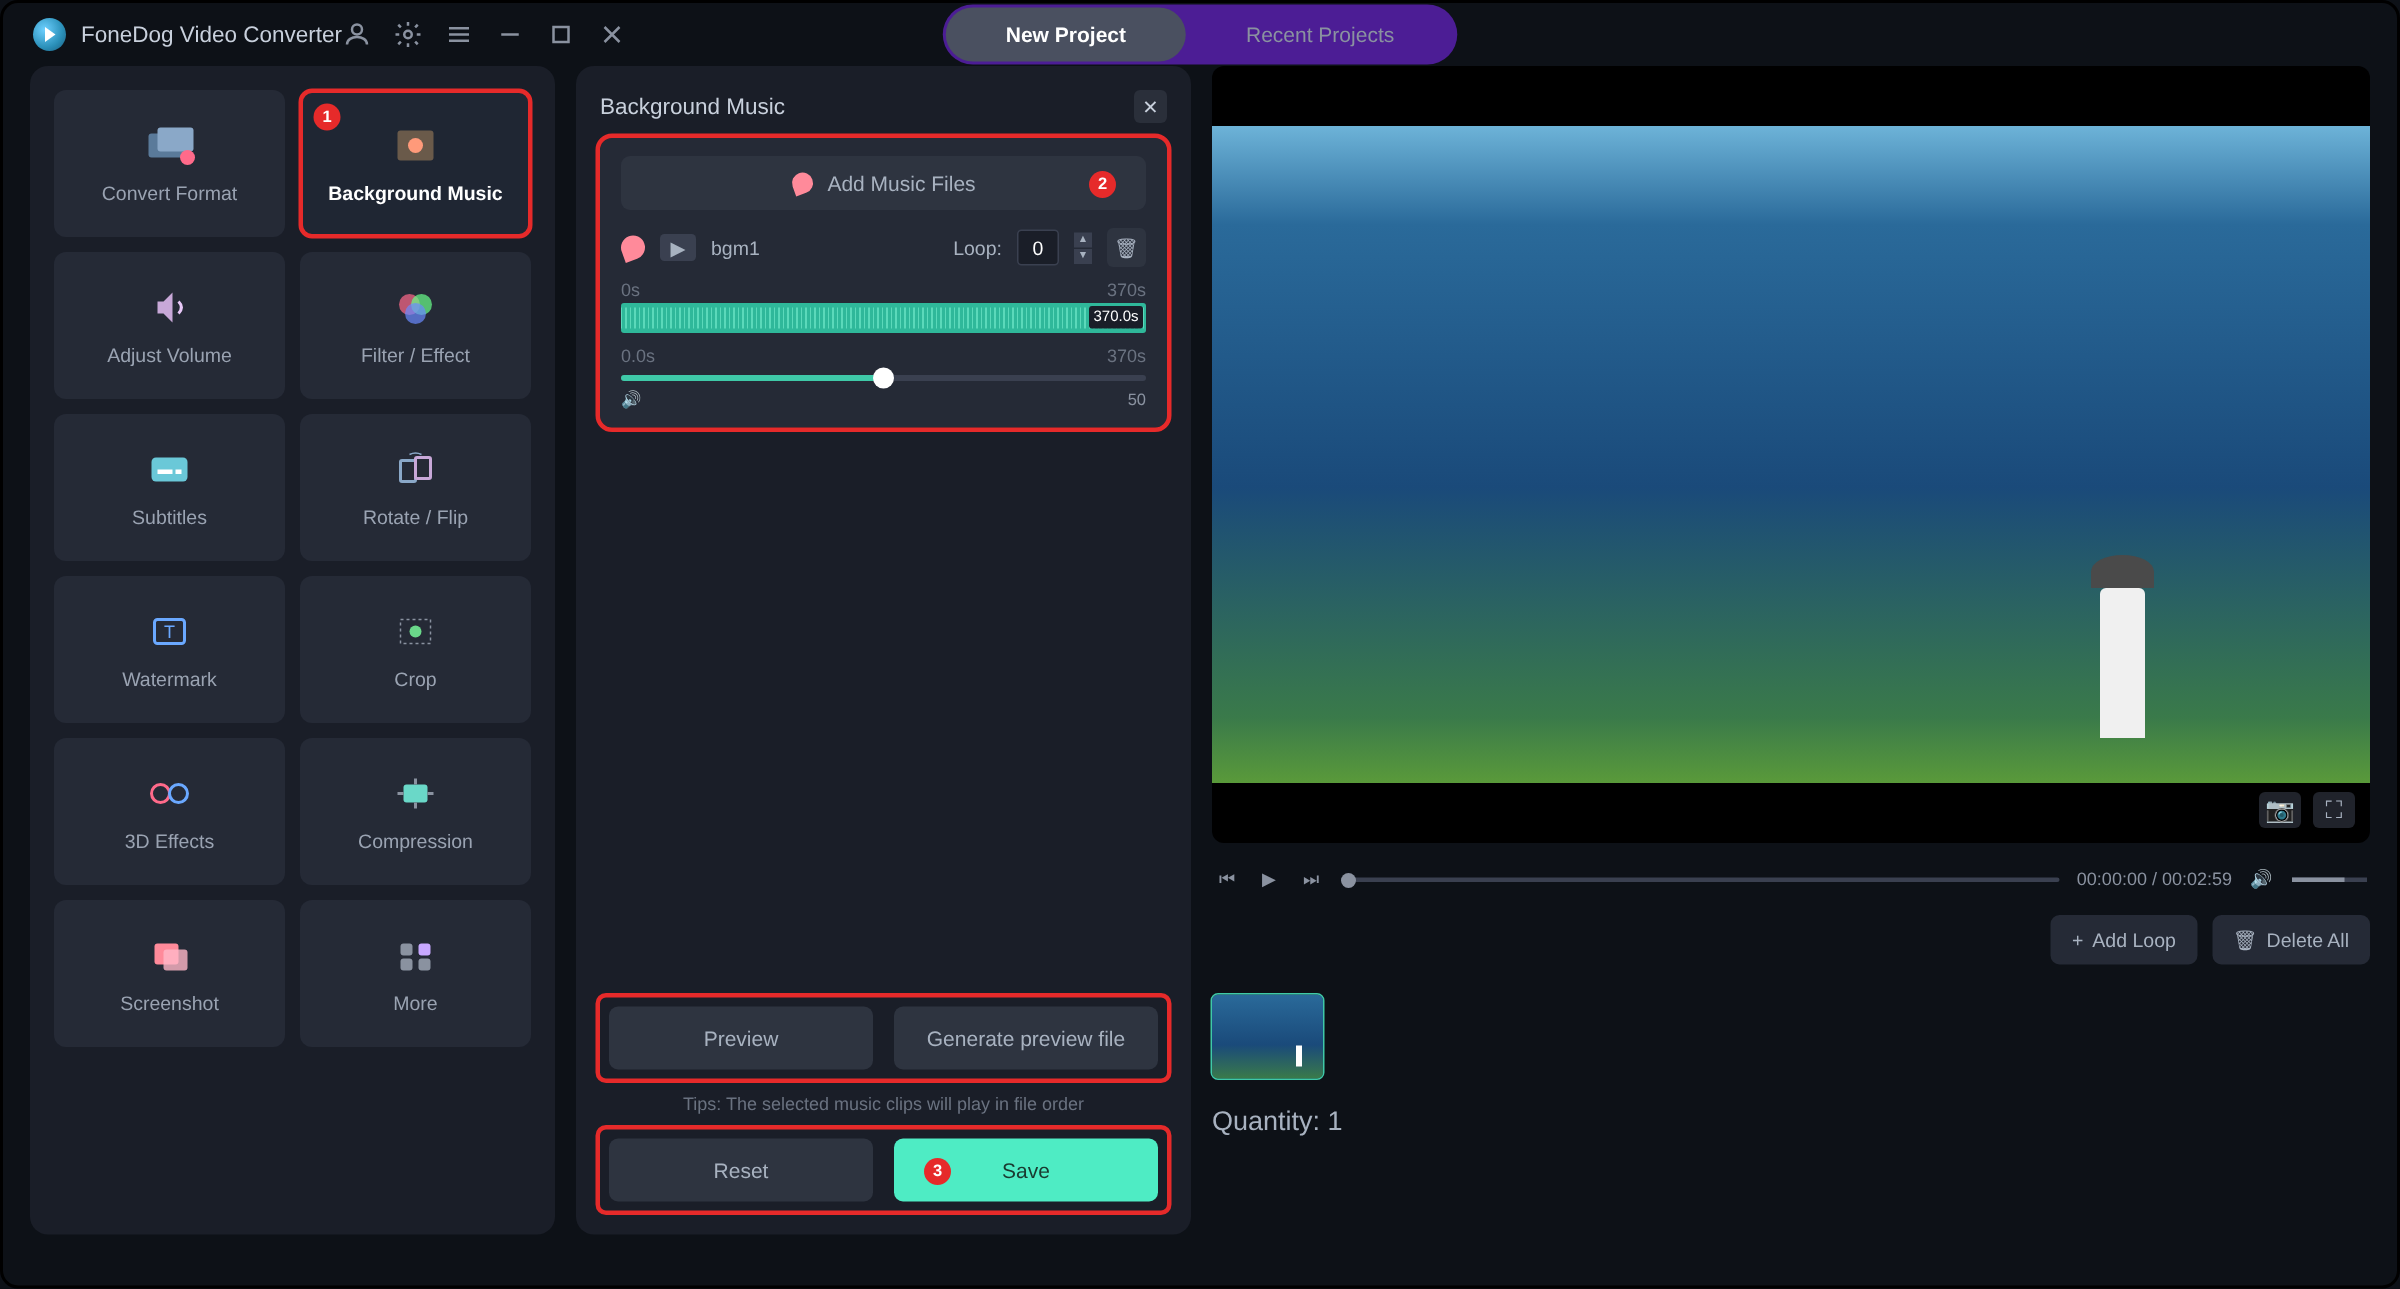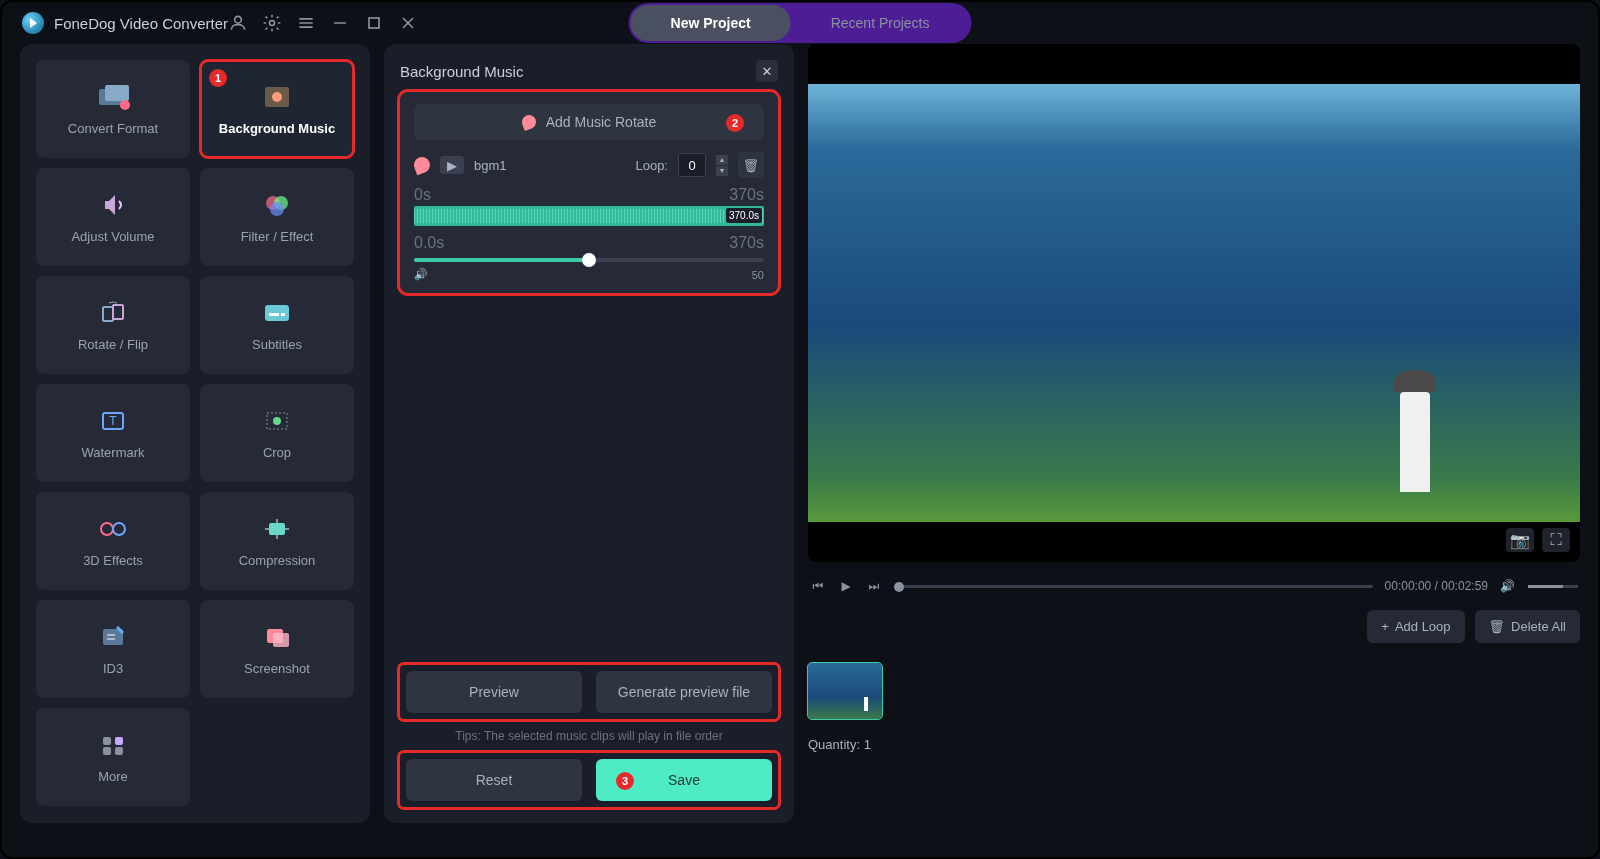--- a/index.html
+++ b/index.html
@@ -35,21 +35,21 @@
 .music-note-icon { width: 14px; height: 14px; background: #ff8a9a; border-radius: 50% 50% 50% 0; transform: rotate(-20deg); }
 
 .track-row { display: flex; align-items: center; gap: 10px; font-size: 13px; margin-bottom: 8px; }
 .play-btn-sm { width: 24px; height: 18px; background: #3a4050; border-radius: 3px; display: flex; align-items: center; justify-content: center; cursor: pointer; }
 .loop-input { width: 28px; height: 24px; background: #1a1e28; border: 1px solid #3a4050; color: #fff; text-align: center; font-size: 13px; border-radius: 3px; }
 .stepper { display: flex; flex-direction: column; gap: 1px; }
 .stepper span { width: 12px; height: 10px; background: #3a4050; font-size: 7px; display: flex; align-items: center; justify-content: center; cursor: pointer; }
 .trash-btn { width: 26px; height: 26px; background: #2e3440; border-radius: 4px; display: flex; align-items: center; justify-content: center; cursor: pointer; }
 
 .wave-row { margin-bottom: 8px; }
-.wave-labels { display: flex; justify-content: space-between; font-size: 16px; color: #6a7280; }
+.wave-labels { display: flex; justify-content: space-between; font-size: 12px; color: #6a7280; }
 .wave-bar { height: 20px; background: linear-gradient(#2fb89a,#2fb89a) 0 0/100% 100%, #3a4050; border-radius: 2px; margin-top: 2px; position: relative; overflow: hidden; }
 .wave-bar::before { content: ''; position: absolute; inset: 3px 0; background: repeating-linear-gradient(90deg, #6ee7c8 0 1px, transparent 1px 3px); opacity: 0.7; }
 .wave-tip { position: absolute; right: 2px; top: 2px; background: #1a1e28; color: #fff; font-size: 10px; padding: 2px 3px; border-radius: 2px; }
 
 .vol-row .slider-track { height: 4px; background: #3a4050; border-radius: 2px; position: relative; margin-top: 6px; }
 .slider-fill { height: 100%; width: 50%; background: #3fc9a8; border-radius: 2px; }
 .slider-thumb { position: absolute; left: 50%; top: 50%; transform: translate(-50%,-50%); width: 14px; height: 14px; background: #fff; border-radius: 50%; }
 .vol-labels { display: flex; justify-content: space-between; align-items: center; font-size: 11px; color: #8a92a0; margin-top: 6px; }
 
 .mid-bottom { margin-top: auto; }
@@ -71,21 +71,21 @@
 .pb-btn { width: 16px; height: 16px; cursor: pointer; display: flex; align-items: center; justify-content: center; }
 .pb-slider { flex: 1; height: 3px; background: #3a4050; border-radius: 2px; position: relative; }
 .pb-slider::before { content: ''; position: absolute; left: 0; width: 10px; height: 10px; background: #8a92a0; border-radius: 50%; top: -3px; }
 
 .file-actions { display: flex; gap: 10px; justify-content: flex-end; }
 .file-action-btn { background: #252a36; border-radius: 6px; padding: 9px 14px; font-size: 13px; color: #a8b2c0; cursor: pointer; display: flex; align-items: center; gap: 6px; }
 
 .thumb-area { padding-top: 10px; }
 .thumb { width: 74px; height: 56px; border-radius: 4px; background: linear-gradient(180deg, #2a6a9a 0%, #1a4a7a 60%, #3a7a4a 100%); outline: 1px solid #3fc9a8; position: relative; }
 .thumb::after { content: ''; position: absolute; right: 14px; bottom: 8px; width: 4px; height: 14px; background: #fff; }
-.quantity { font-size: 13px; color: #a8b2c0; margin-top: 18px; }
+.quantity { font-size: 18px; color: #a8b2c0; margin-top: 18px; }
 
 svg { width: 100%; height: 100%; }
 </style>
 </head>
 <body>
 
 <div class="titlebar">
   <div class="app-title">
     <span class="logo-icon"></span>
     <span>FoneDog Video Converter</span>
@@ -170,40 +170,40 @@
             <circle cx="14" cy="12" r="7" fill="#ff6a8a" opacity="0.7"></circle>
             <circle cx="22" cy="12" r="7" fill="#6aff8a" opacity="0.7"></circle>
             <circle cx="18" cy="18" r="7" fill="#6a8aff" opacity="0.7"></circle>
           </svg>
         </span>
       <span>Filter / Effect</span>
     </div>
     <div class="tool-tile">
       <span class="tile-icon">
           <svg viewBox="0 0 36 28">
+            <rect x="6" y="6" width="24" height="16" rx="3" fill="#6ac8d8"></rect>
+            <rect x="10" y="14" width="10" height="3" fill="#fff"></rect>
+            <rect x="22" y="14" width="4" height="3" fill="#fff"></rect>
+          </svg>
+        </span>
+      <span>Subtitles</span>
+    </div>
+    <div class="tool-tile">
+      <span class="tile-icon">
+          <svg viewBox="0 0 36 28">
             <rect x="8" y="8" width="10" height="14" rx="1" fill="none" stroke="#8aa8c8" stroke-width="2"></rect>
             <rect x="18" y="6" width="10" height="14" rx="1" fill="none" stroke="#c8a8d8" stroke-width="2"></rect>
             <path d="M14 4 Q18 2 22 4" stroke="#8aa8c8" fill="none"></path>
           </svg>
         </span>
       <span>Rotate / Flip</span>
     </div>
     <div class="tool-tile">
       <span class="tile-icon">
           <svg viewBox="0 0 36 28">
-            <rect x="6" y="6" width="24" height="16" rx="3" fill="#6ac8d8"></rect>
-            <rect x="10" y="14" width="10" height="3" fill="#fff"></rect>
-            <rect x="22" y="14" width="4" height="3" fill="#fff"></rect>
-          </svg>
-        </span>
-      <span>Subtitles</span>
-    </div>
-    <div class="tool-tile">
-      <span class="tile-icon">
-          <svg viewBox="0 0 36 28">
             <rect x="8" y="6" width="20" height="16" rx="2" fill="none" stroke="#6aa8ff" stroke-width="2"></rect>
             <text x="18" y="18" font-size="12" fill="#6aa8ff" text-anchor="middle">T</text>
           </svg>
         </span>
       <span>Watermark</span>
     </div>
     <div class="tool-tile">
       <span class="tile-icon">
           <svg viewBox="0 0 36 28">
             <rect x="8" y="6" width="20" height="16" fill="none" stroke="#8a92a0" stroke-width="1" stroke-dasharray="2 2"></rect>
@@ -223,31 +223,20 @@
       <span>3D Effects</span>
     </div>
     <div class="tool-tile">
       <span class="tile-icon">
           <svg viewBox="0 0 36 28">
             <rect x="10" y="8" width="16" height="12" rx="2" fill="#6ad8c8"></rect>
             <path d="M6 14 L10 14 M26 14 L30 14 M18 4 L18 8 M18 20 L18 24" stroke="#8a92a0" stroke-width="2"></path>
           </svg>
         </span>
       <span>Compression</span>
-    </div>
-    <div class="tool-tile">
-      <span class="tile-icon">
-          <svg viewBox="0 0 36 28">
-            <rect x="8" y="6" width="20" height="16" rx="2" fill="#5a7a9a"></rect>
-            <path d="M22 4 L28 10" stroke="#6aa8ff" stroke-width="3"></path>
-            <line x1="12" y1="12" x2="20" y2="12" stroke="#fff"></line>
-            <line x1="12" y1="16" x2="20" y2="16" stroke="#fff"></line>
-          </svg>
-        </span>
-      <span>ID3</span>
     </div>
     <div class="tool-tile">
       <span class="tile-icon">
           <svg viewBox="0 0 36 28">
             <rect x="8" y="6" width="16" height="14" rx="2" fill="#ff8a9a"></rect>
             <rect x="14" y="10" width="16" height="14" rx="2" fill="#ffb8c8" opacity="0.8"></rect>
           </svg>
         </span>
       <span>Screenshot</span>
     </div>
@@ -266,21 +255,21 @@
 
   <div class="mid-panel">
     <div class="mid-header">
       <span>Background Music</span>
       <span class="close-pill">✕</span>
     </div>
 
     <div class="music-block">
       <div class="add-music-btn">
         <span class="music-note-icon"></span>
-        <span>Add Music Rotate</span>
+        <span>Add Music Files</span>
         <span class="badge" style="right:20px;top:10px">2</span>
       </div>
 
       <div class="track-row">
         <span class="music-note-icon" style="width:16px;height:16px"></span>
         <span class="play-btn-sm">▶</span>
         <span>bgm1</span>
         <span style="margin-left:auto">Loop:</span>
         <input class="loop-input" value="0" style="">
         <span class="stepper">

